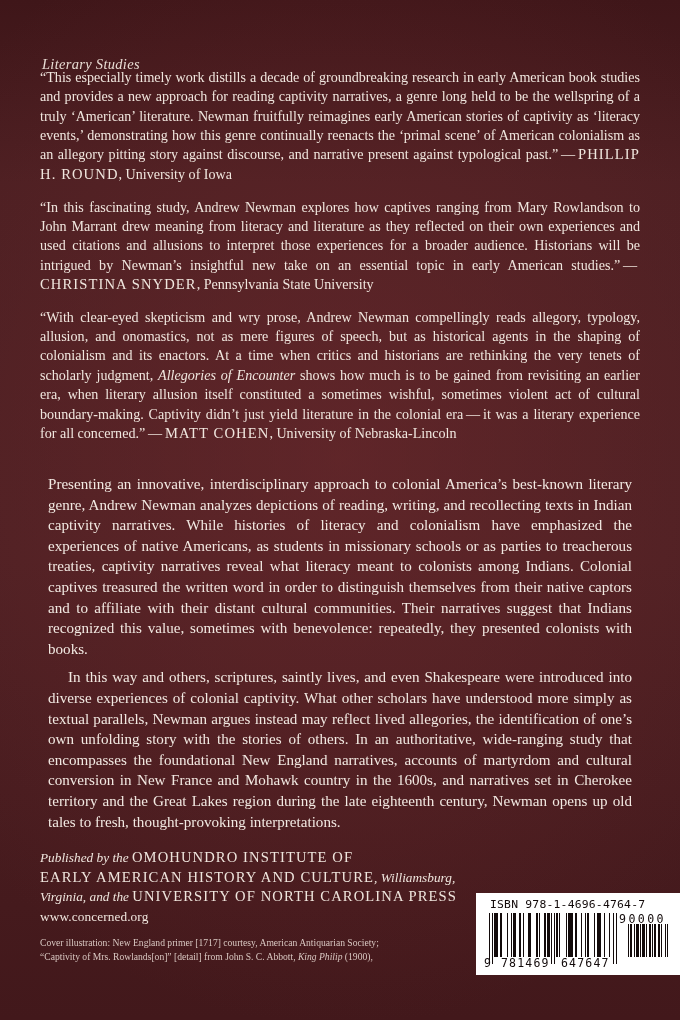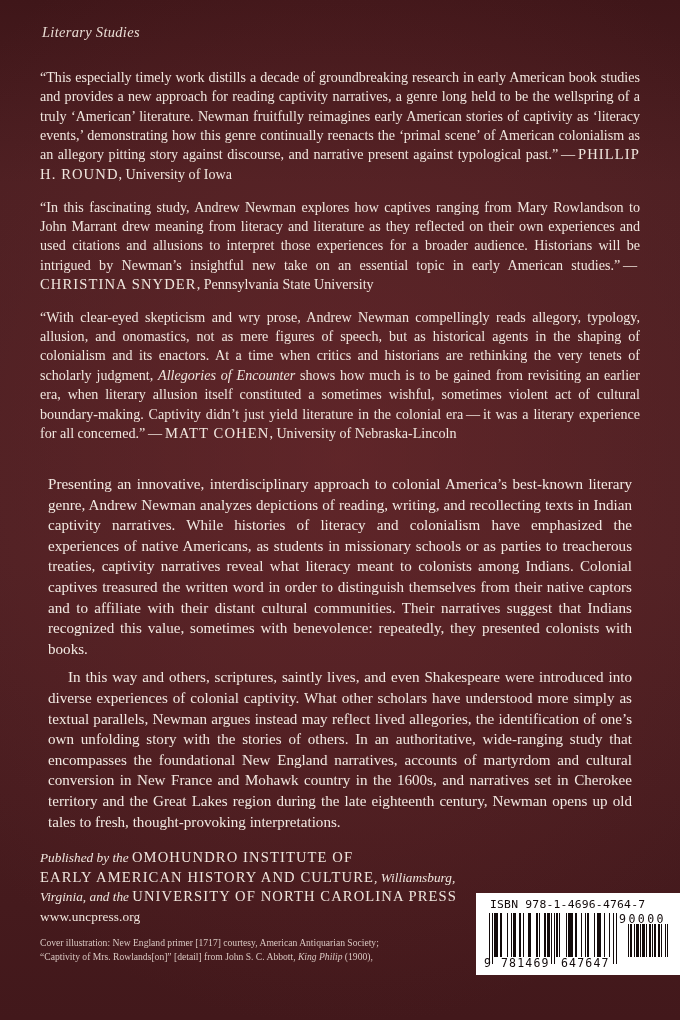--- a/index.html
+++ b/index.html
@@ -28,21 +28,21 @@
   .inner {
     position: absolute;
     left: 40px;
     top: 0;
     width: 600px;
     height: 1020px;
   }
 
   .kicker {
     position: absolute;
-    top: 24px;
+    top: 56px;
     left: 2px;
     font-style: italic;
     font-size: 14.5px;
     letter-spacing: 0.3px;
     color: #e9ddd4;
   }
 
   .blurbs {
     position: absolute;
     top: 68px;
@@ -205,21 +205,21 @@
     <div class="body-copy">
       <p>Presenting an innovative, interdisciplinary approach to colonial America’s best-known literary genre, Andrew Newman analyzes depictions of reading, writing, and recollecting texts in Indian captivity narratives. While histories of literacy and colonialism have emphasized the experiences of native Americans, as students in missionary schools or as parties to treacherous treaties, captivity narratives reveal what literacy meant to colonists among Indians. Colonial captives treasured the written word in order to distinguish themselves from their native captors and to affiliate with their distant cultural communities. Their narratives suggest that Indians recognized this value, sometimes with benevolence: repeatedly, they presented colonists with books.</p>
       <p>In this way and others, scriptures, saintly lives, and even Shakespeare were introduced into diverse experiences of colonial captivity. What other scholars have understood more simply as textual parallels, Newman argues instead may reflect lived allegories, the identification of one’s own unfolding story with the stories of others. In an authoritative, wide-ranging study that encompasses the foundational New England narratives, accounts of martyrdom and cultural conversion in New France and Mohawk country in the 1600s, and narratives set in Cherokee territory and the Great Lakes region during the late eighteenth century, Newman opens up old tales to fresh, thought-provoking interpretations.</p>
     </div>
 
 
     <div class="imprint">
       <div class="line"><span class="it">Published by the </span><span class="sc">OMOHUNDRO INSTITUTE OF</span></div>
       <div class="line"><span class="sc">EARLY AMERICAN HISTORY AND CULTURE</span><span class="it">, Williamsburg,</span></div>
       <div class="line"><span class="it">Virginia, and the </span><span class="sc">UNIVERSITY OF NORTH CAROLINA PRESS</span></div>
-      <div class="line url">www.uncpress.org</div>
+      <div class="line url">www.concerned.org</div>
     </div>
 
     <div class="credits">
       <div>Cover illustration: New England primer [1717] courtesy, American Antiquarian Society;</div>
       <div><span>“Captivity of Mrs. Rowlands[on]” [detail] from John S. C. Abbott, </span><span class="it">King Philip</span><span> (1900),</span></div>
     </div>
 
     <div class="barcode-box">
       <div class="bc-isbn">ISBN 978-1-4696-4764-7</div>
       <div class="bc-addon-digits">90000</div>

